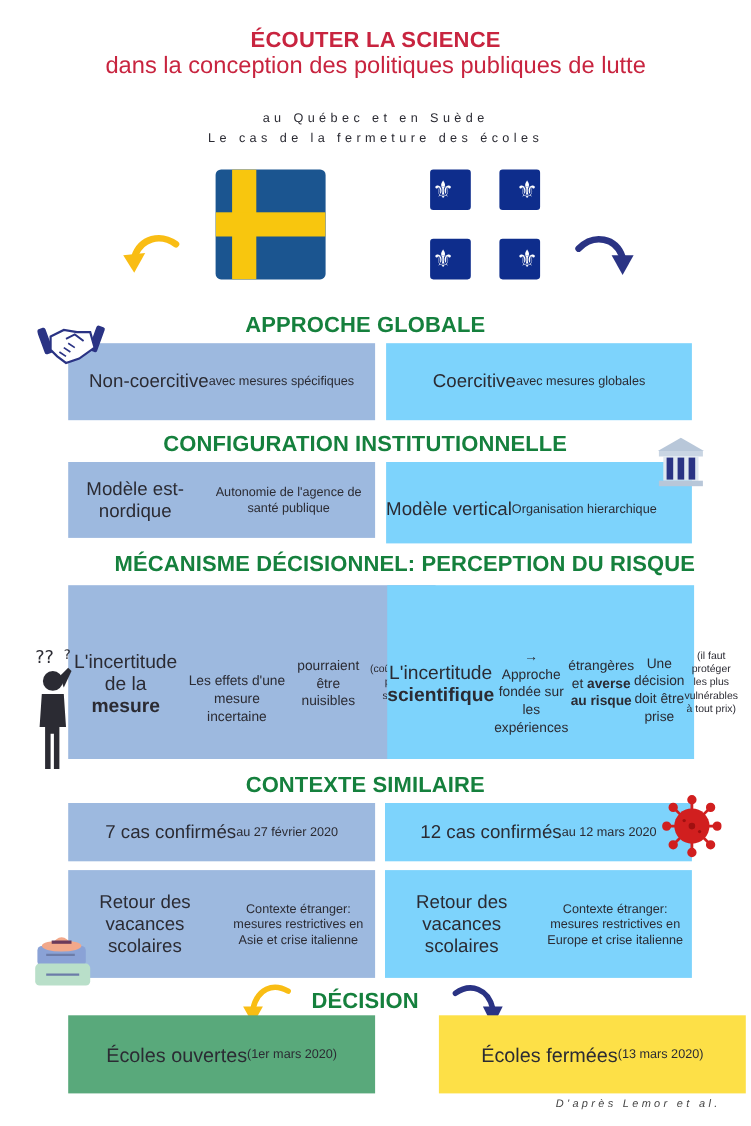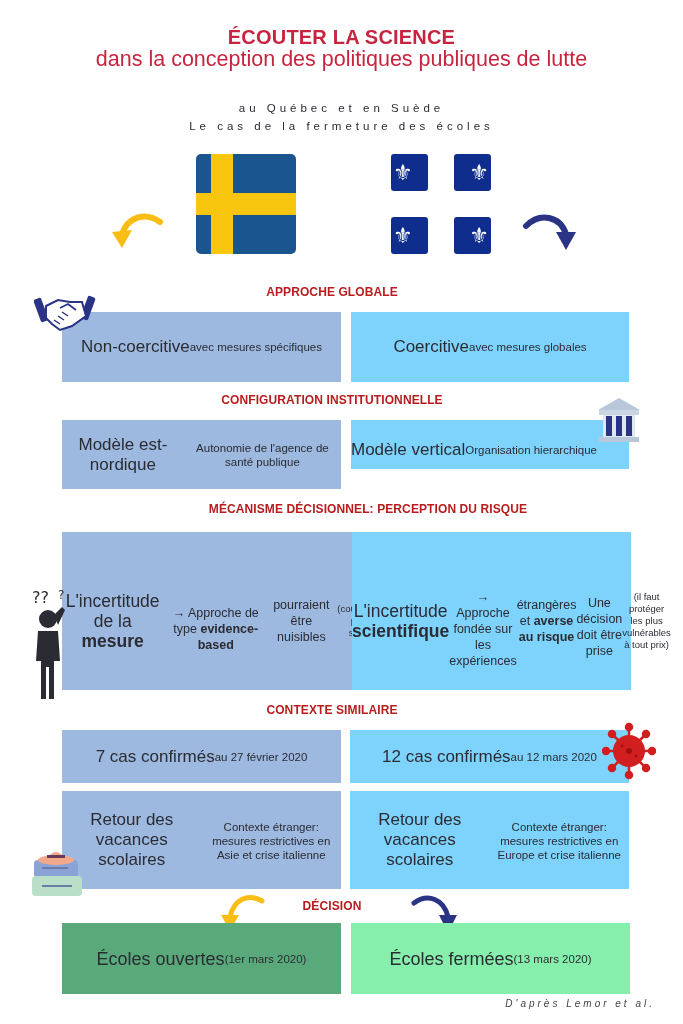--- a/index.html
+++ b/index.html
@@ -17,28 +17,28 @@
   .flag-se .v { position: absolute; left: 15px; top: 0; width: 22px; height: 100px; background: #f8c60e; }
   .flag-se .h { position: absolute; left: 0; top: 39px; width: 100px; height: 22px; background: #f8c60e; }
   .flag-qc { left: 391px; top: 154px; width: 100px; height: 100px; }
   .qc-q { position: absolute; width: 37px; height: 37px; background: #0e2d8c; border-radius: 3px; color: #fff; font-size: 22px; line-height: 37px; }
   .qc-q.tl { left: 0; top: 0; text-align: left; padding-left: 2px; }
   .qc-q.tr { right: 0; top: 0; text-align: right; padding-right: 2px; }
   .qc-q.bl { left: 0; bottom: 0; text-align: left; padding-left: 2px; }
   .qc-q.br { right: 0; bottom: 0; text-align: right; padding-right: 2px; }
 
   
-  .sec { left: 0; width: 664px; text-align: center; color: #b91c1c; font-weight: bold; font-size: 12px; letter-spacing: 0.1px; }
+  .sec { left: 0; width: 664px; text-align: center; color: #15803d; font-weight: bold; font-size: 20px; letter-spacing: 0.1px; }
 
   
   .box { position: absolute; text-align: center; display: flex; align-items: center; justify-content: center; }
   .blue { background: #9db9df; }
   .yellow { background: #7dd3fc; }
   .green { background: #59a97b; }
-  .red { background: #86efac; }
+  .red { background: #fde047; margin-left: 48px; }
   .bt { font-size: 17px; line-height: 20px; color: #2b2b33; }
   .bs { font-size: 11.5px; line-height: 14px; color: #2b2b33; }
   .bm { font-size: 12.5px; line-height: 16px; color: #2b2b33; }
   .bxs { font-size: 9.5px; line-height: 12px; color: #2b2b33; }
   b { font-weight: bold; }
 
   .footer { right: 28px; top: 998px; font-size: 10px; font-style: italic; letter-spacing: 3px; color: #444; }
 </style>
 </head>
 <body>
@@ -86,38 +86,38 @@
   <path d="M12 16 L24 10 L36 12 L48 12 L52 26 L38 36 L26 40 L18 34 L12 28 Z" fill="#fff" stroke="#2a3384" stroke-width="2"></path>
   <path d="M26 18 L34 14 L42 20" fill="none" stroke="#2a3384" stroke-width="1.8"></path>
   <path d="M20 30 L26 34 M24 26 L30 30 M28 22 L34 26" stroke="#2a3384" stroke-width="1.5"></path>
 </svg>
 
 <div class="abs sec" style="top:393px">CONFIGURATION INSTITUTIONNELLE</div>
 <div class="box blue" style="left:62px;top:420px;width:279px;height:69px">
   <div class="bt">Modèle est-nordique</div>
   <div class="bs" style="width:200px">Autonomie de l'agence de santé publique</div>
 </div>
-<div class="box yellow" style="left:351px;top:420px;width:278px;height:49px;justify-content:flex-start;padding-top:11px">
+<div class="box yellow" style="left:351px;top:420px;width:278px;height:74px;justify-content:flex-start;padding-top:11px">
   <div class="bt">Modèle vertical</div>
   <div class="bs">Organisation hierarchique</div>
 </div>
 <svg class="abs" style="left:594px;top:396px" width="50" height="48">
   <path d="M4 14 L25 2 L46 14 Z" fill="#b8c7d9"></path>
   <rect x="5" y="14" width="40" height="5" fill="#c9d5e3"></rect>
   <rect x="9" y="19" width="32" height="22" fill="#dfe7f0"></rect>
   <rect x="12" y="20" width="6" height="20" fill="#2a3384"></rect>
   <rect x="22" y="20" width="6" height="20" fill="#2a3384"></rect>
   <rect x="32" y="20" width="6" height="20" fill="#2a3384"></rect>
   <rect x="5" y="41" width="40" height="5" fill="#b8c7d9"></rect>
 </svg>
 
 <div class="abs sec" style="top:502px;left:36px">MÉCANISME DÉCISIONNEL: PERCEPTION DU RISQUE</div>
 <div class="box blue" style="left:62px;top:532px;width:334px;height:158px;justify-content:flex-start;padding-top:20px">
   <div class="bt" style="font-size:17.5px"><span>L'incertitude de la </span><b>mesure</b></div>
-  <div class="bm" style="margin-top:15px"><span>→ Approche de type </span><b>evidence-based</b></div>
+  <div class="bm" style="margin-top:28px">Les effets d'une mesure incertaine</div>
   <div class="bm">pourraient être nuisibles</div>
   <div class="bxs">(coûts élevés pour la société)</div>
 </div>
 <div class="box yellow" style="left:352px;top:532px;width:279px;height:158px;justify-content:flex-start;padding-top:20px">
   <div class="bt" style="font-size:17.5px"><span>L'incertitude </span><b>scientifique</b></div>
   <div class="bm" style="margin-top:15px">→ Approche fondée sur les expériences</div>
   <div class="bm"><span>étrangères et </span><b>averse au risque</b></div>
   <div class="bm" style="margin-top:12px">Une décision doit être prise</div>
   <div class="bxs">(il faut protéger les plus vulnérables à tout prix)</div>
 </div>

